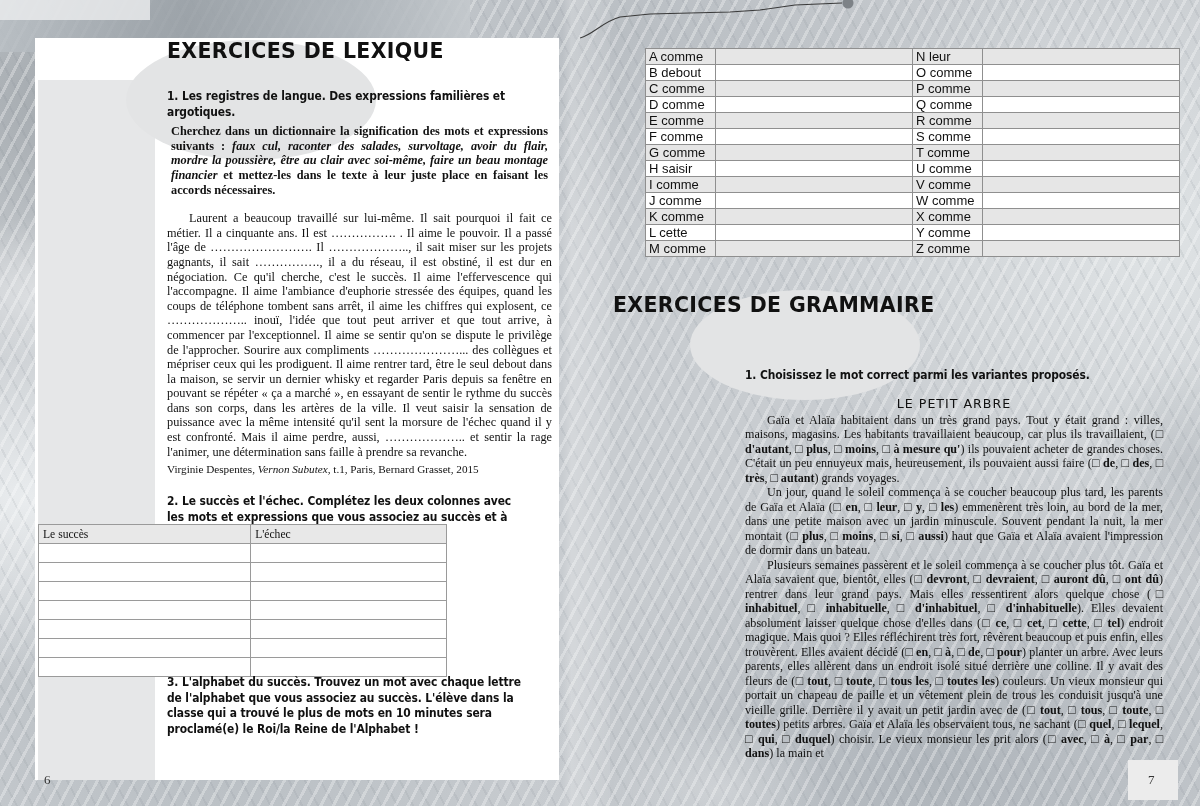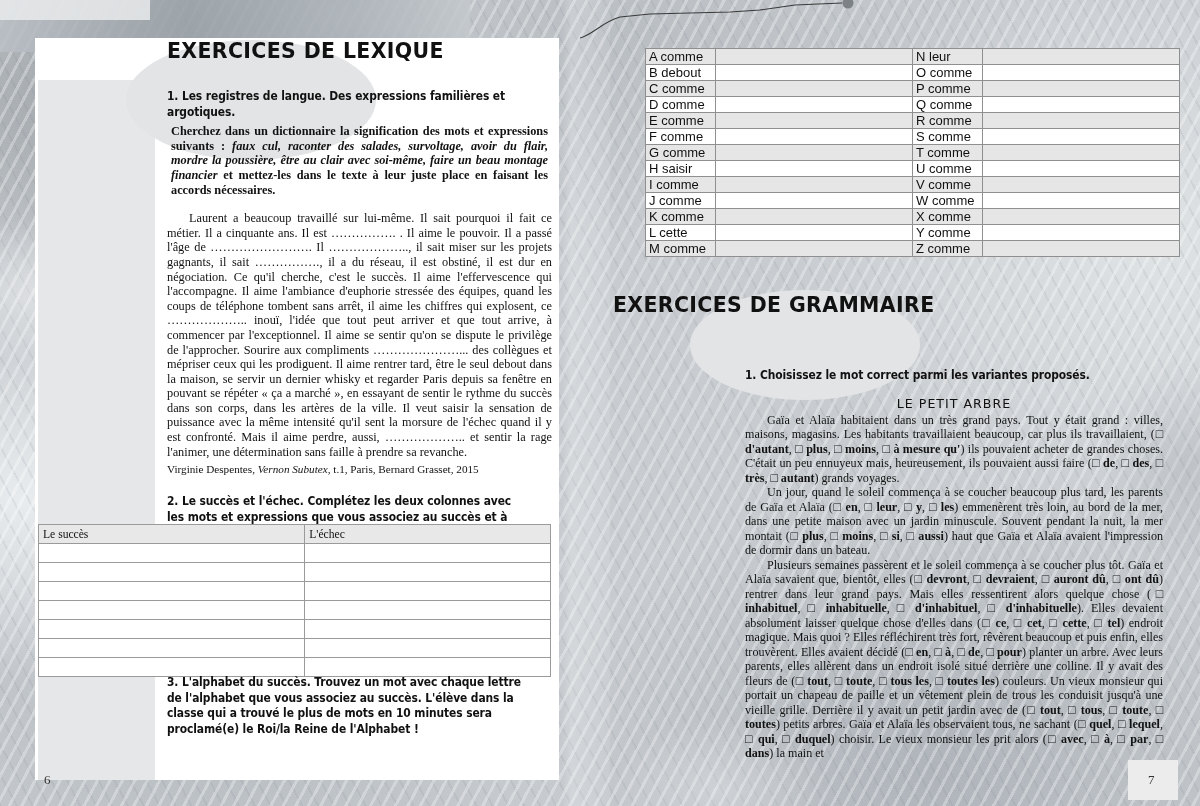--- a/index.html
+++ b/index.html
@@ -65,21 +65,21 @@
   .body-text{font-family:"Liberation Serif",serif;font-size:12.3px;line-height:14.6px;
     text-align:justify;color:#111;margin:0;text-indent:22px;}
   .credit{font-family:"Liberation Serif",serif;font-size:11.2px;line-height:14px;
     text-align:left;color:#111;margin:3px 0 0 0;}
   .credit i{font-style:italic;}
 
   
   table.grid{border-collapse:collapse;width:100%;}
   table.grid td{border:1px solid #9a9a9a;height:17px;padding:0 4px;
     font-family:"Liberation Serif",serif;font-size:11.6px;color:#111;vertical-align:middle;}
-  #succes-table{position:absolute;left:38px;top:524px;width:513px;z-index:6;background:#fff;}
+  #succes-table{position:absolute;left:38px;top:524px;width:409px;z-index:6;background:#fff;}
   #succes-table td{height:18px;}
   #succes-table td.col1{width:52%;}
   #succes-table tr:first-child td{background:#e8e8e8;}
 
   
   #alpha-table{position:absolute;left:645px;top:48px;width:506px;z-index:6;}
   #alpha-table table{border-collapse:collapse;width:100%;table-layout:fixed;}
   #alpha-table td{border:1px solid #8f8f8f;height:14px;padding:0 3px;
     font-family:"Liberation Sans",sans-serif;font-size:13px;color:#111;}
   #alpha-table td.lab{width:63px;}

